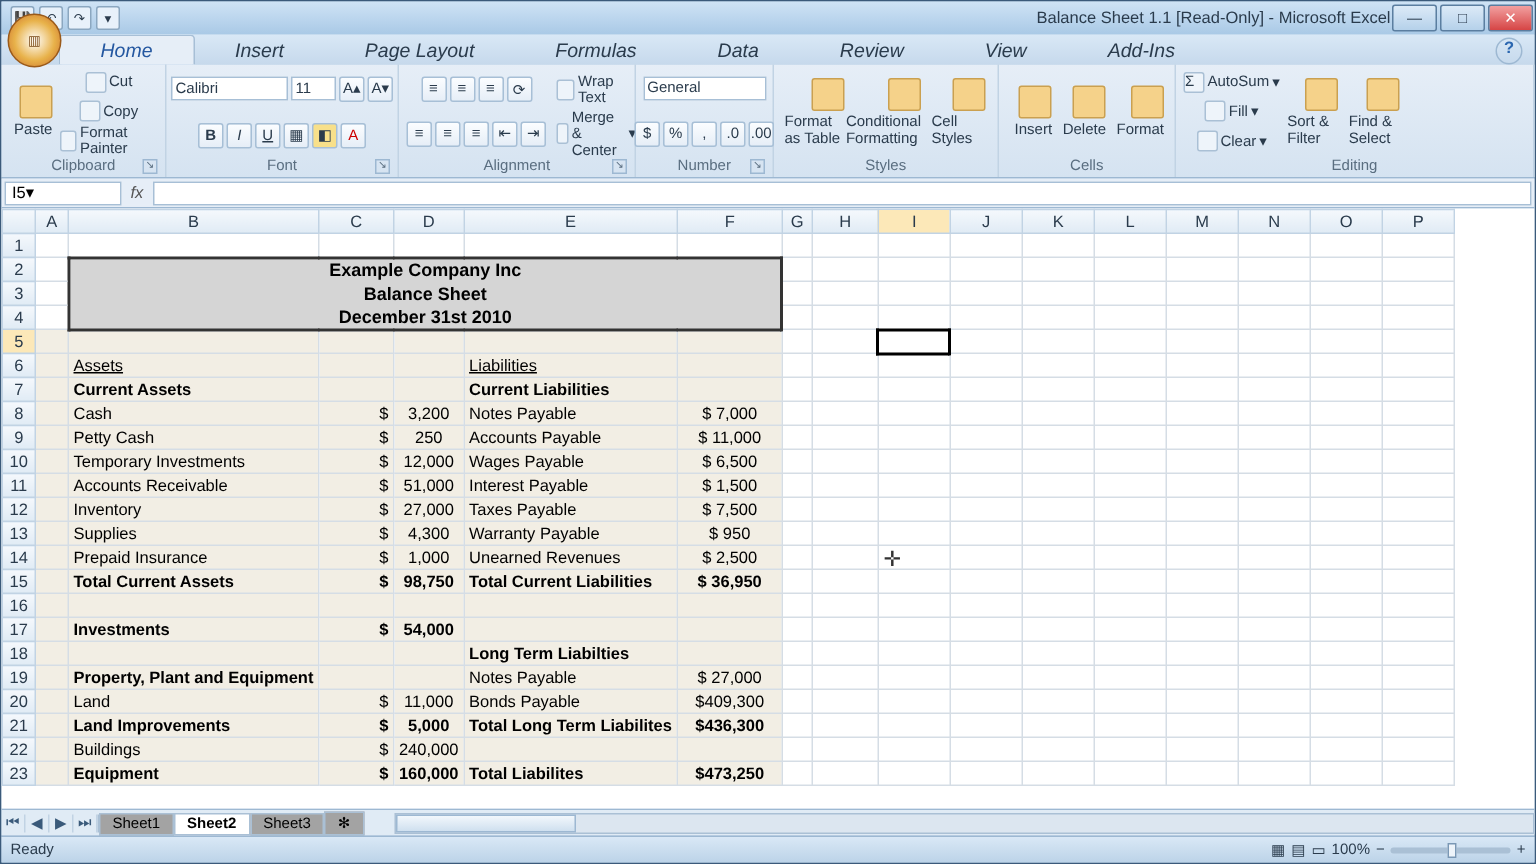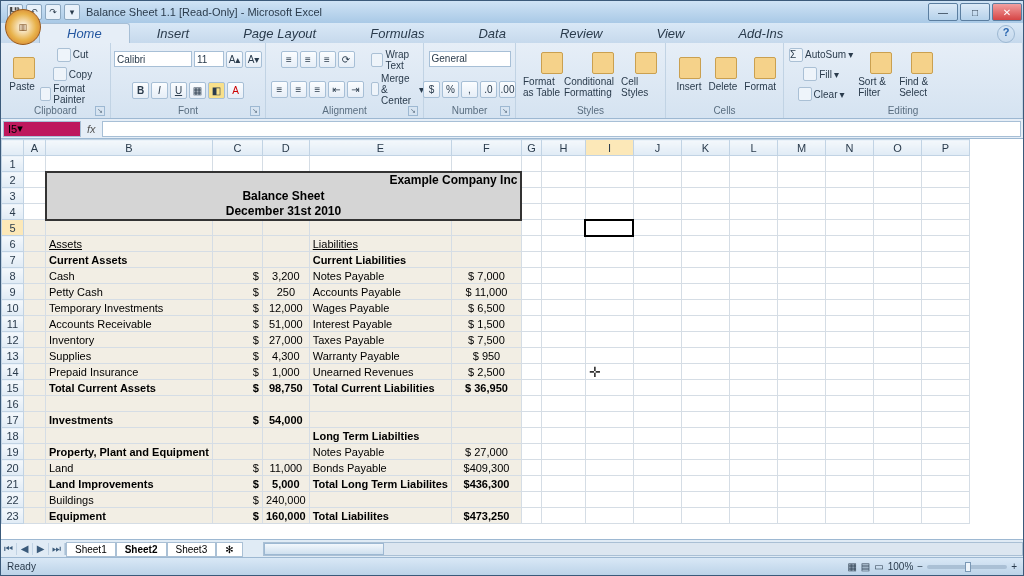--- a/index.html
+++ b/index.html
@@ -3,21 +3,21 @@
 <meta charset="utf-8">
 <style>
 * { box-sizing: border-box; margin: 0; padding: 0; font-family: "Segoe UI", Tahoma, sans-serif; }
 html, body { width: 1024px; height: 576px; overflow: hidden; background: #bcd3e8; }
 .window { width: 1024px; height: 576px; display: flex; flex-direction: column; border: 1px solid #3b5a7a; }
 
 
 .titlebar { height: 22px; background: linear-gradient(#cfe3f5,#a9c9e6); display: flex; align-items: center; font-size: 11px; color: #2a3b4c; }
 .titlebar .qat { display: flex; gap: 3px; padding: 0 6px; align-items: center; }
 .titlebar .qat .qbtn { width: 16px; height: 16px; background: #e8f1fa; border: 1px solid #8ba7c0; border-radius: 2px; display: flex; align-items: center; justify-content: center; font-size: 9px; }
-.titlebar .titletext { flex: 1; text-align: left; }
+.titlebar .titletext { flex: 1; text-align: right; }
 .titlebar .winbtns { display: flex; }
 .titlebar .winbtns .wb { width: 30px; height: 18px; margin: 1px; border: 1px solid #5b7ea0; border-radius: 2px; display:flex; align-items:center; justify-content:center; font-size:10px; }
 .titlebar .winbtns .min { background: linear-gradient(#dceaf7,#b5d1ea); }
 .titlebar .winbtns .max { background: linear-gradient(#dceaf7,#b5d1ea); }
 .titlebar .winbtns .close { background: linear-gradient(#f2a0a0,#d64545); color:#fff; }
 
 
 .ribbon-tabs { height: 20px; background: linear-gradient(#d9e8f6,#c6d9ec); display: flex; align-items: flex-end; padding-left: 38px; position: relative; }
 .office-btn { position: absolute; left: 4px; top: -14px; width: 36px; height: 36px; border-radius: 50%; background: radial-gradient(#fff,#e8b24a 55%,#c96a2a); border: 1px solid #9a5a1a; z-index: 5; display:flex; align-items:center; justify-content:center; font-size:9px; color:#7a4a1a; }
 .ribbon-tabs .tab { font-size: 13px; color: #2a3b4c; padding: 2px 27px; cursor: default; font-style: italic; }
@@ -33,50 +33,50 @@
 .bigbtn { width: 38px; display:flex; flex-direction:column; align-items:flex-end; justify-content:center; gap:2px; border:1px solid transparent; border-radius:3px; padding:1px; }
 .bigbtn .ic { width:22px; height:22px; background:#f5d28a; border:1px solid #caa050; border-radius:2px; }
 .smallrow { display:flex; align-items:center; gap:2px; height:17px; }
 .smallrow .ic { width:14px; height:14px; background:#eef4fa; border:1px solid #aac0d5; border-radius:2px; display:inline-block; }
 .combo { height:16px; border:1px solid #a7bfd6; background:#fff; font-size:10px; padding:0 2px; display:flex; align-items:center; }
 .col { display:flex; flex-direction:column; justify-content:space-around;align-items:center; }
 .bbtn { width:17px; height:17px; border:1px solid #a7bfd6; background:linear-gradient(#fbfdff,#e6eef7); display:flex; align-items:center; justify-content:center; font-size:10px; border-radius:2px; }
 
 
 .fbar { height: 20px; background: #e6eef7; border-bottom:1px solid #9db8d2; display:flex; align-items:center; font-size:11px; }
-.fbar .namebox { width:78px; border:1px solid #a7bfd6; background:#be185d; margin:1px 2px; height:16px; padding:0 4px; display:flex; align-items:center; }
+.fbar .namebox { width:78px; border:1px solid #a7bfd6; background:#ffffff; margin:1px 2px; height:16px; padding:0 4px; display:flex; align-items:center; }
 .fbar .fbx { flex:1; border:1px solid #a7bfd6; background:#fff; margin:1px 2px; height:16px; padding:0 4px; display:flex; align-items:center; }
 .fbar .fx { font-style:italic; padding:0 4px; color:#555;text-align:center; }
 
 
 .gridwrap { flex:1; background:#fff; position:relative; overflow:hidden; }
 table.grid { border-collapse:collapse; table-layout:fixed; font-size:11px; }
 table.grid th { background:linear-gradient(#f4f8fc,#e0ebf5); border:1px solid #c1d3e4; font-weight:normal; color:#2a3b4c; text-align:center; height:16px; }
 table.grid th.corner { width:22px; }
 table.grid td { border:1px solid #d5dde5; height:15px; padding:0 3px; overflow:hidden; white-space:nowrap; }
 table.grid th.row { width:22px; background:linear-gradient(#f4f8fc,#e0ebf5); text-align:center; }
 .hdr-company { background:#d5d5d5; border:2px solid #333 !important; text-align:center; font-weight:bold; font-size:12px; }
-.hdr-company.top { border-bottom:none !important;text-align:right; }
+.hdr-company.top { border-bottom:none !important; }
 .hdr-company.mid { border-top:none !important; border-bottom:none !important; }
 .hdr-company.bot { border-top:none !important; }
 .sectionhd { font-weight:normal; text-decoration:underline; }
 .subhd { font-weight:bold; }
 .dollar { text-align:right; padding-right:3px; }
 .val { text-align:center; }
 .totalrow td { border-top:1px solid #555; font-weight:bold; }
 .shade { background:#f2eee4; }
 .sel { border:2px solid #000 !important; }
 th.sel-col { background:#fce8b8 !important; color:#a06a1a; }
 th.sel-row { background:#fce8b8 !important; color:#a06a1a; }
 
 
 .sheettabs { height:18px; background:#e0ebf5; border-top:1px solid #9db8d2; display:flex; align-items:center; font-size:10px; }
 .sheettabs .nav { display:flex; border-right:1px solid #aac0d5; }
 .sheettabs .nav span { width:16px; text-align:center; border-right:1px solid #c1d3e4; color:#3a5a7a; }
-.sheettabs .st { padding:1px 8px; border:1px solid #aac0d5; background:#ffffff; margin-top:1px; }
+.sheettabs .st { padding:1px 8px; border:1px solid #aac0d5; background:#a3a3a3; margin-top:1px; }
 .sheettabs .st.active { background:#fff; font-weight:bold; }
 .sheettabs .scroll { flex:1; margin-left:20px; height:14px; background:#dce6f0; border:1px solid #aac0d5; position:relative; }
 .sheettabs .scroll .thumb { position:absolute; left:0; width:120px; height:100%; background:linear-gradient(#f2f7fc,#cfe0ef); border:1px solid #9db8d2; }
 .status { height:18px; background:linear-gradient(#d9e8f6,#bcd3e8); border-top:1px solid #9db8d2; display:flex; align-items:center; font-size:10px; color:#2a3b4c; padding:0 6px; }
 .status .zoom { margin-left:auto; display:flex; align-items:center; gap:4px; }
 .status .zoom .track { width:80px; height:4px; background:#aac0d5; border-radius:2px; position:relative; }
 .status .zoom .track .th { position:absolute; left:38px; top:-3px; width:6px; height:10px; background:#eef4fa; border:1px solid #7a98b5; }
 
 .cursor-plus { position:absolute; left:588px; top:225px; font-size:14px; color:#333; pointer-events:none; }
 </style>

